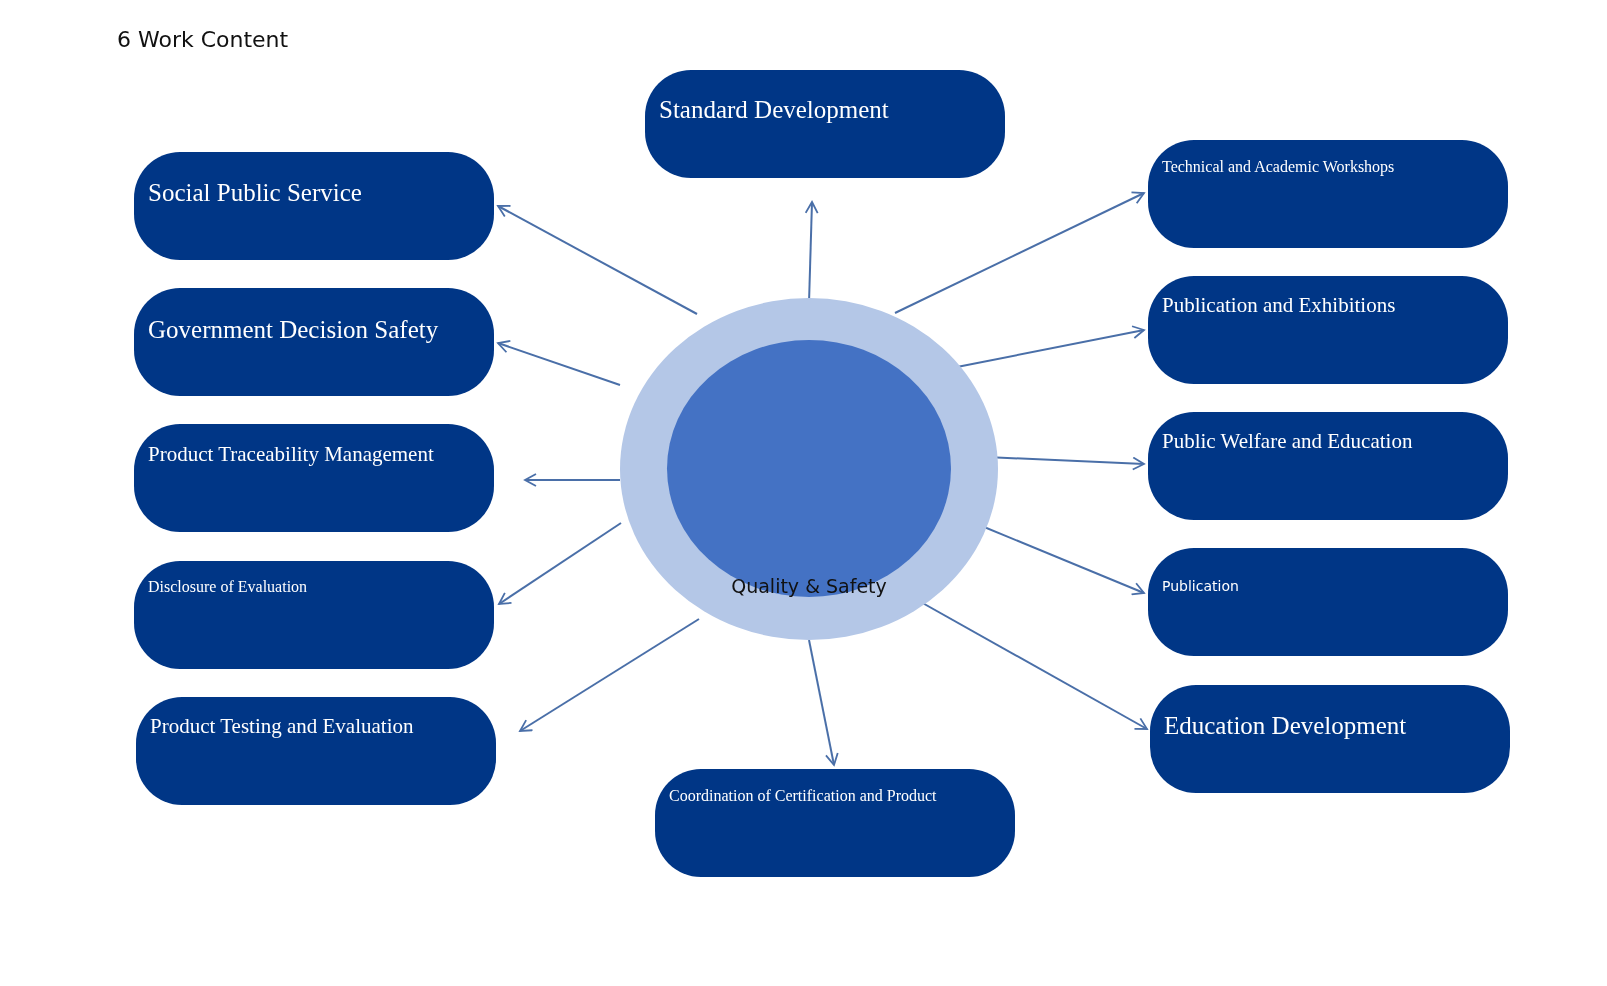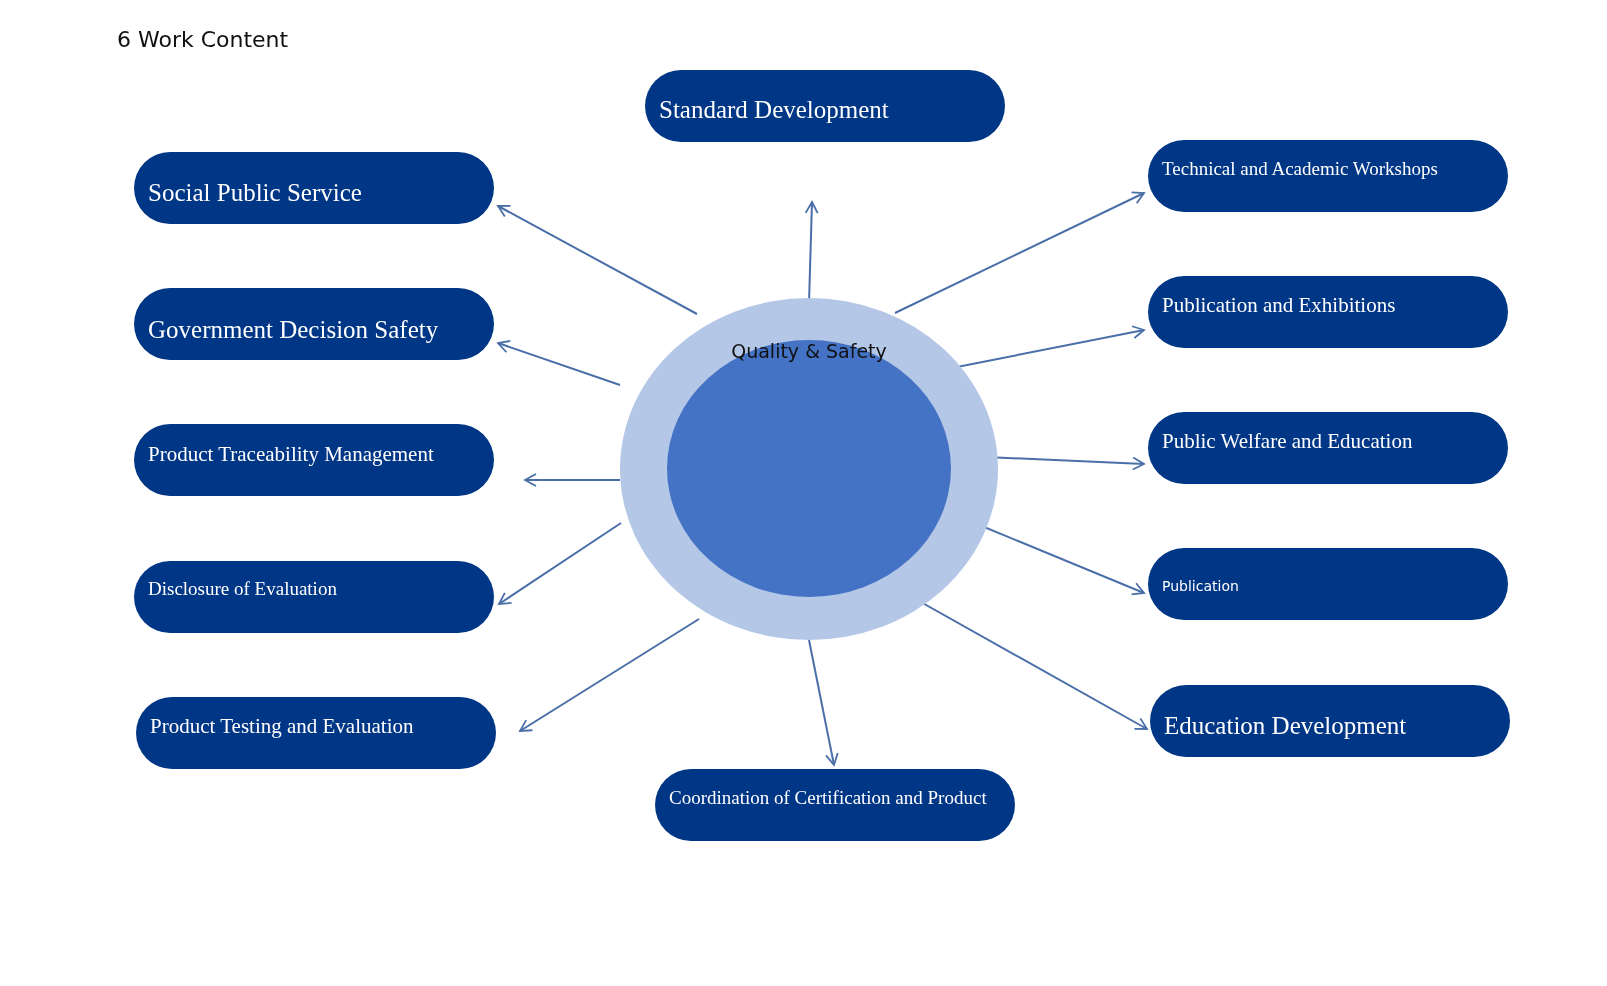--- a/index.html
+++ b/index.html
@@ -1,25 +1,25 @@
 <!DOCTYPE html>
 <html><head>
 <meta charset="utf-8">
 <style>
   html, body { margin: 0; padding: 0; background: #ffffff; }
   body { width: 1607px; height: 986px; position: relative; overflow: hidden; font-family: "DejaVu Sans", sans-serif; }
   .title { position: absolute; left: 83px; top: 27px; font-size: 22px; color: #111; font-family: "DejaVu Sans", sans-serif; margin-left: 34px; }
   svg.links { position: absolute; left: 0; top: 0; }
   .ring { position: absolute; left: 620px; top: 298px; width: 378px; height: 342px; border-radius: 50%; background: #b4c7e7; }
-  .core { position: absolute; left: 667px; top: 340px; width: 284px; height: 257px; border-radius: 50%; background: #4472c4; display: flex; align-items: flex-start; justify-content: center; }
+  .core { position: absolute; left: 667px; top: 340px; width: 284px; height: 257px; border-radius: 50%; background: #4472c4; display: flex; align-items: flex-end; justify-content: center; }
   .core span { font-size: 19px; color: #111; font-family: "DejaVu Sans", sans-serif; }
-  .pill { position: absolute; width: 360px; height: 72px; border-radius: 46px; background: #003686; color: #fff; box-sizing: border-box; padding-left: 14px; font-family: "Liberation Serif", serif; }
+  .pill { position: absolute; width: 360px; height: 108px; border-radius: 46px; background: #003686; color: #fff; box-sizing: border-box; padding-left: 14px; font-family: "Liberation Serif", serif; }
   .pill span { position: absolute; left: 14px; white-space: nowrap; }
   .big span { font-size: 25px; }
-  .small span { font-size: 19px; }
+  .small span { font-size: 16px; }
   .sans span { font-family: "DejaVu Sans", sans-serif; font-size: 14px; }
 </style>
 </head>
 <body>
 
 <div class="title">6 Work Content</div>
 
 <svg class="links" width="1607" height="986">
   <defs>
     <marker id="ah" markerWidth="14" markerHeight="14" refX="12" refY="7" orient="auto" markerUnits="userSpaceOnUse">

